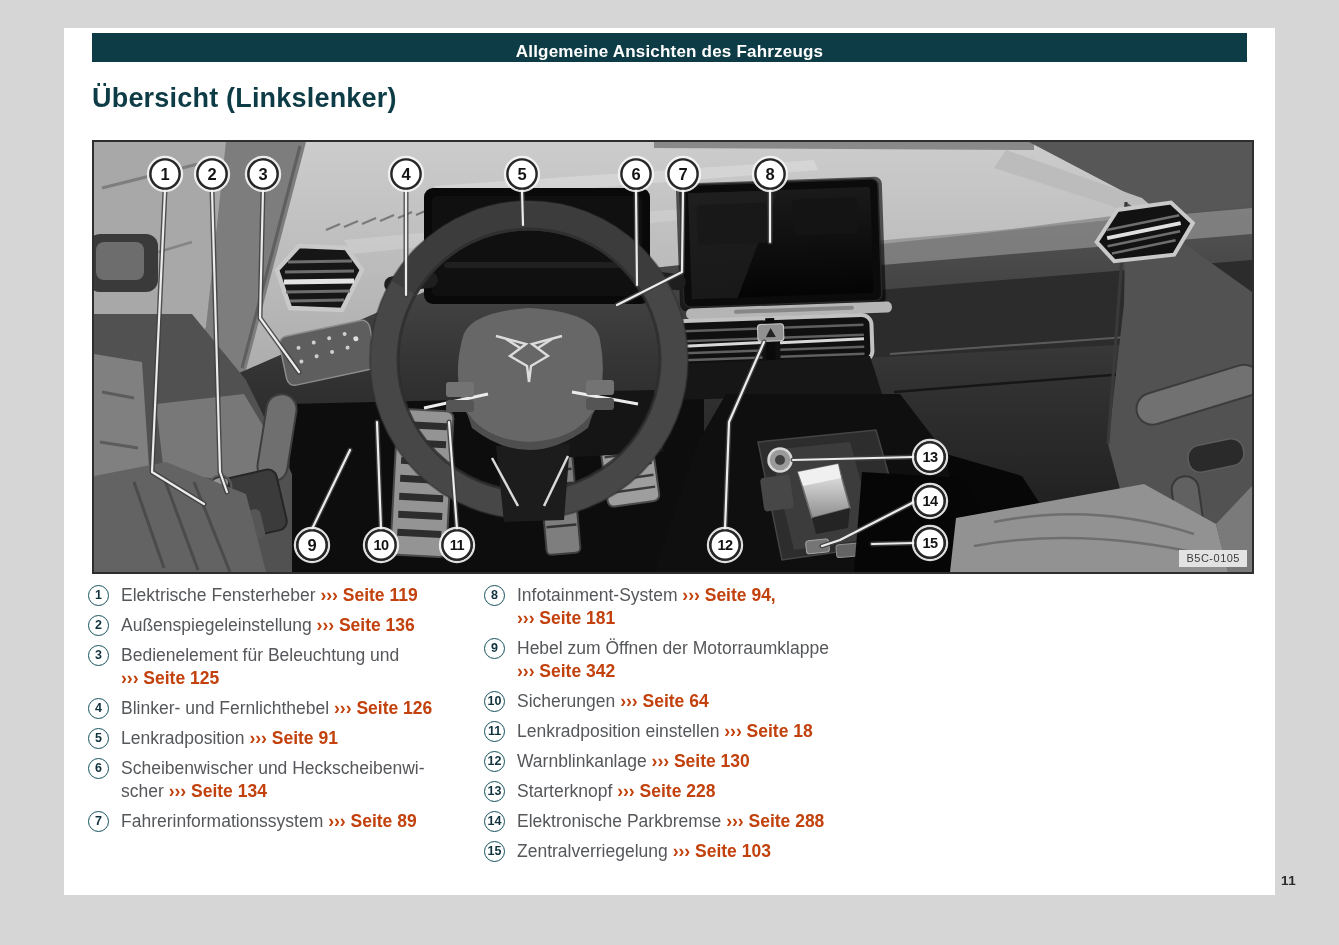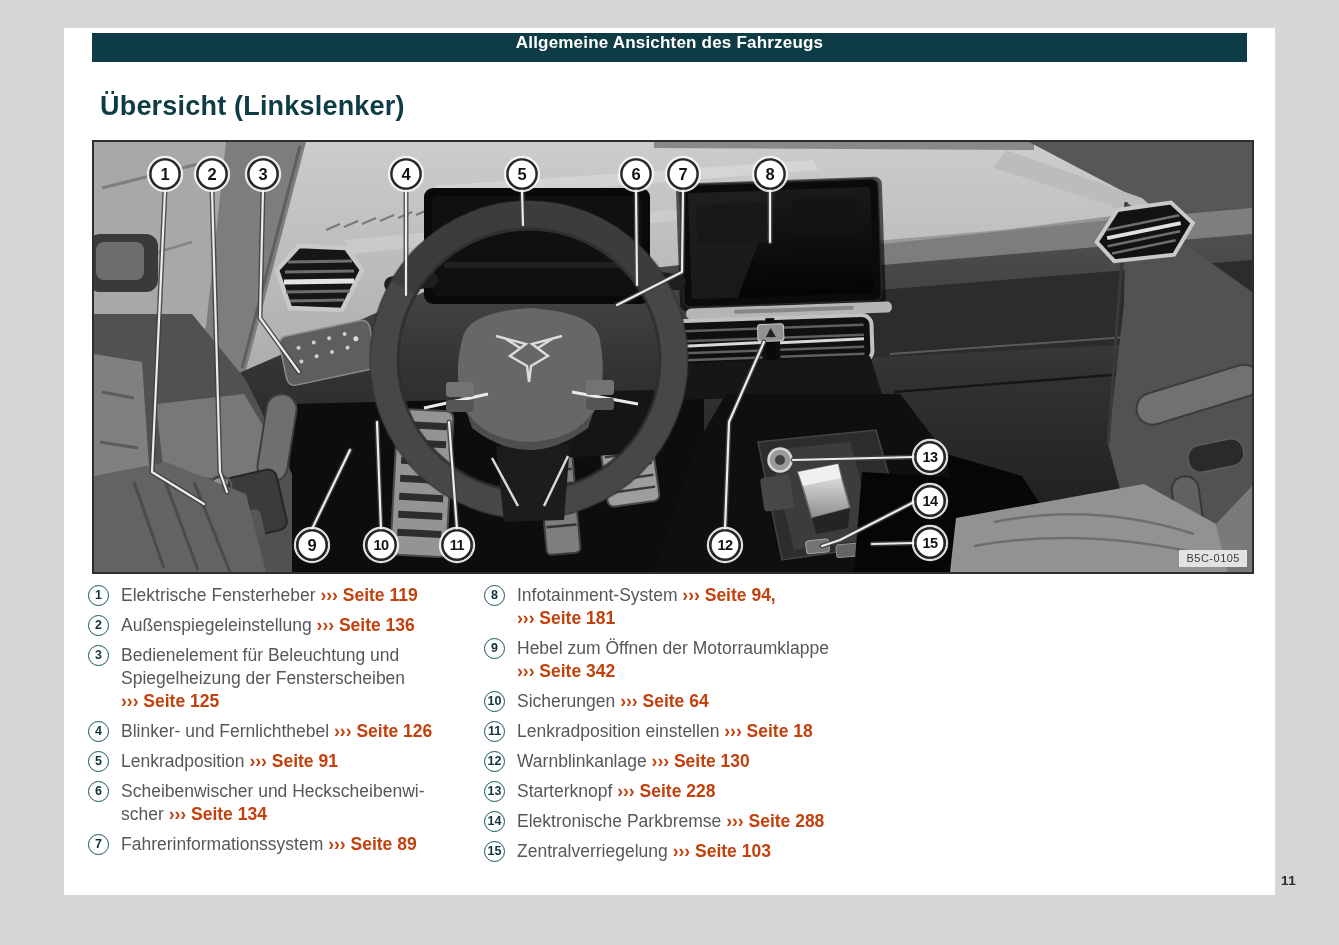--- a/index.html
+++ b/index.html
@@ -4,25 +4,25 @@
 <style>
   html,body{margin:0;padding:0;}
   body{
     width:1339px;height:945px;position:relative;overflow:hidden;
     background:#d6d6d6;
     font-family:"Liberation Sans","DejaVu Sans",sans-serif;
   }
   .page{position:absolute;left:64px;top:28px;width:1211px;height:867px;background:#ffffff;}
   .header-bar{
     position:absolute;left:28px;top:5px;width:1155px;height:29px;
-    background:#0e3c46;color:#ffffff;display:flex;align-items:flex-start;justify-content:center;
+    background:#0e3c46;color:#ffffff;display:flex;align-items:flex-end;justify-content:center;
     font-size:17px;font-weight:bold;letter-spacing:.2px;
   }
   .title{
-    position:absolute;left:28px;top:54px;margin:8px;
+    position:absolute;left:28px;top:54px;margin:0;
     font-size:27px;line-height:32px;font-weight:bold;color:#0e3c46;letter-spacing:.2px;
   }
   .figure{
     position:absolute;left:28px;top:112px;width:1158px;height:430px;
     border:2px solid #2e2e2e;background:#9b9b9b;overflow:hidden;
   }
   .figure svg{position:absolute;left:0;top:0;width:100%;height:100%;}
   .caption{
     position:absolute;right:5px;bottom:5px;z-index:3;
     background:#e3e3e3;color:#3c3c3c;font-size:11px;line-height:15px;
@@ -422,21 +422,20 @@
         <div class="lrow">
           <span class="lnum">2</span>
           <div>
             <div class="lline"><span>Außenspiegeleinstellung </span><span class="b">››› Seite 136</span></div>
           </div>
         </div>
         <div class="lrow">
           <span class="lnum">3</span>
           <div>
             <div class="lline"><span>Bedienelement für Beleuchtung und</span></div>
-            <div class="lline"><span>Spiegelheizung der Fensterscheiben</span></div>
             <div class="lline"><span class="b">››› Seite 125</span></div>
           </div>
         </div>
         <div class="lrow">
           <span class="lnum">4</span>
           <div>
             <div class="lline"><span>Blinker- und Fernlichthebel </span><span class="b">››› Seite 126</span></div>
           </div>
         </div>
         <div class="lrow">

